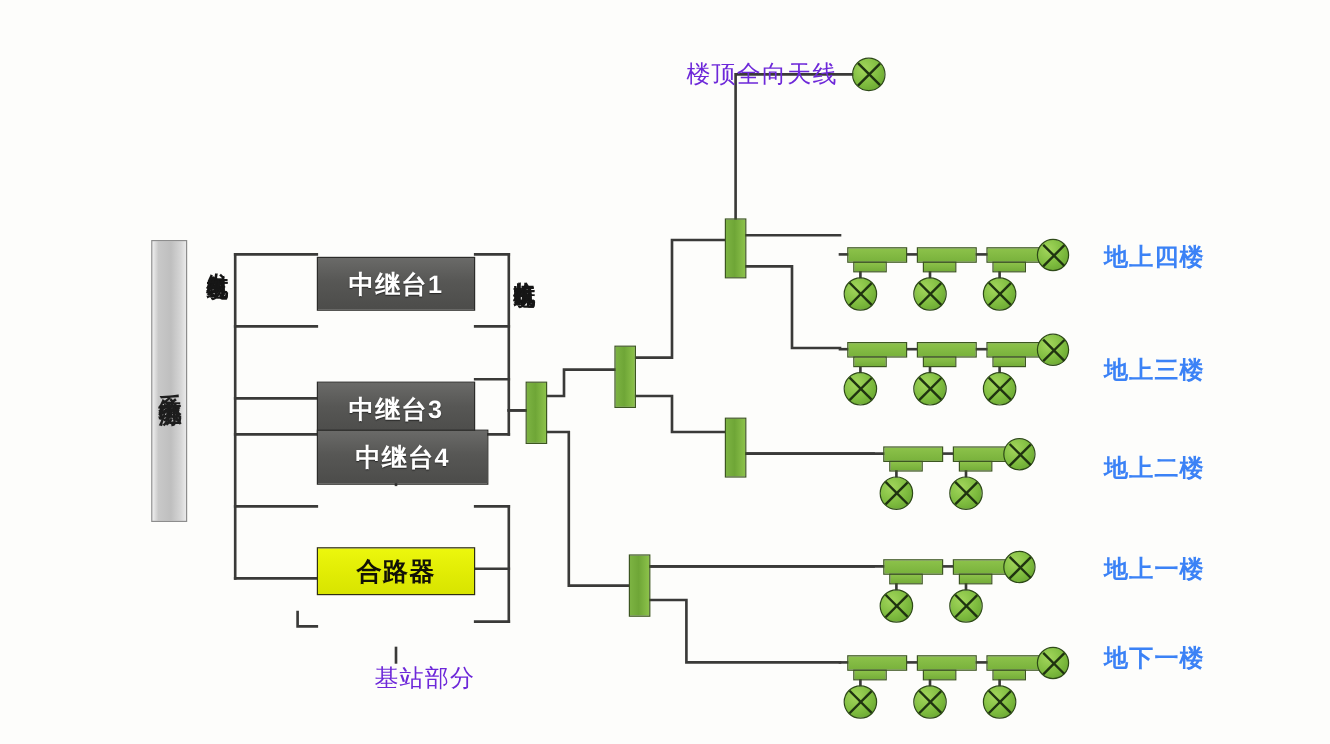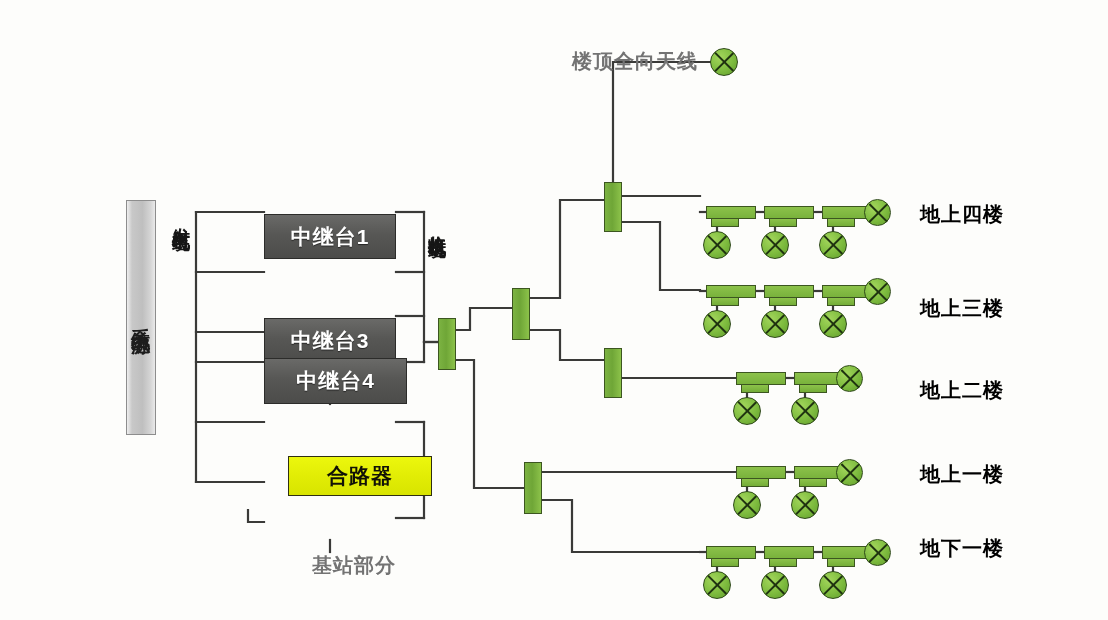--- a/index.html
+++ b/index.html
@@ -129,30 +129,30 @@
     height: 100%;
     background: #1f3310;
     transform-origin: center;
   }
   .ant .x1 { transform: translate(-50%,-50%) rotate(45deg); }
   .ant .x2 { transform: translate(-50%,-50%) rotate(-45deg); }
 
   
   .label {
     font-size: 20px;
-    font-weight: 700;
-    color: #737373;
+    font-weight: 400;
+    color: #6d28d9;
     white-space: nowrap;
     letter-spacing: 1px;
     margin-top: 18px;
   }
   .floor-label {
     font-size: 20px;
     font-weight: 700;
-    color: #000000;
+    color: #3b82f6;
     white-space: nowrap;
     letter-spacing: 1px;
   }
 </style>
 </head>
 <body>
 
 <div id="root" style="background: rgb(253, 253, 251);">
 
   <svg id="wires" viewBox="0 0 1108 620" xmlns="http://www.w3.org/2000/svg">
@@ -258,21 +258,21 @@
   <div class="node rpt" style="left:264px; top:198px; width:132px; height:45px;">
     <span>中继台1</span>
   </div>
   <div class="node rpt" style="left:264px; top:302px; width:132px; height:45px;">
     <span>中继台3</span>
   </div>
   <div class="node rpt" style="left:264px; top:342px; width:143px; height:46px;">
     <span>中继台4</span>
   </div>
 
-  <div class="node ybox" style="left:264px; top:456px; width:144px; height:40px;margin-left:24px;">
+  <div class="node ybox" style="left:264px; top:456px; width:132px; height:40px;">
     <span>合路器</span>
   </div>
 
   <div class="node" style="left:264px; top:552px; width:132px; text-align:right;">
     <span class="label">基站部分</span>
   </div>
 
   <div class="node splitter" style="left:438px; top:318px; width:18px; height:52px;"></div>
   <div class="node splitter" style="left:512px; top:288px; width:18px; height:52px;"></div>
   <div class="node splitter" style="left:604px; top:182px; width:18px; height:50px;"></div>

